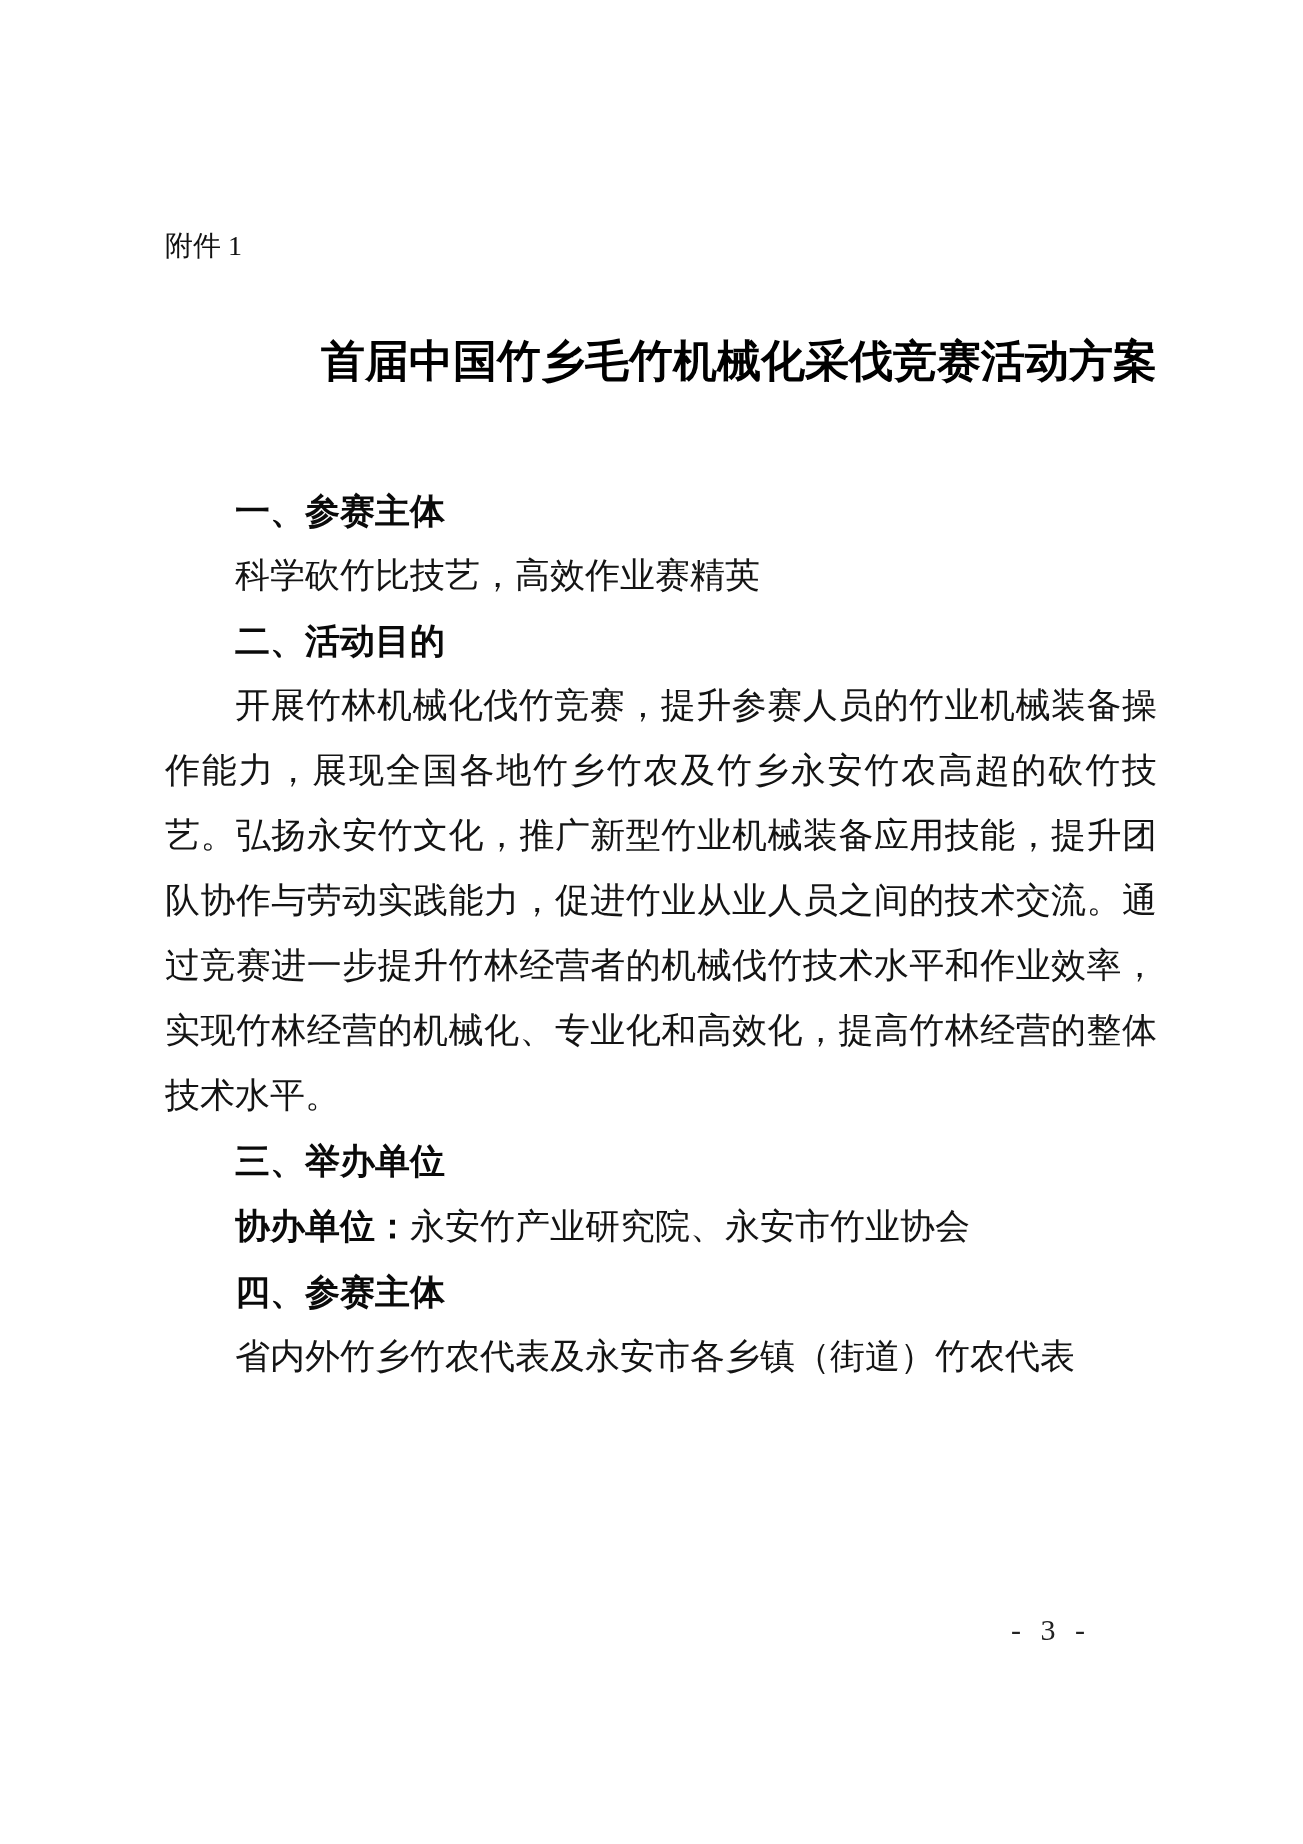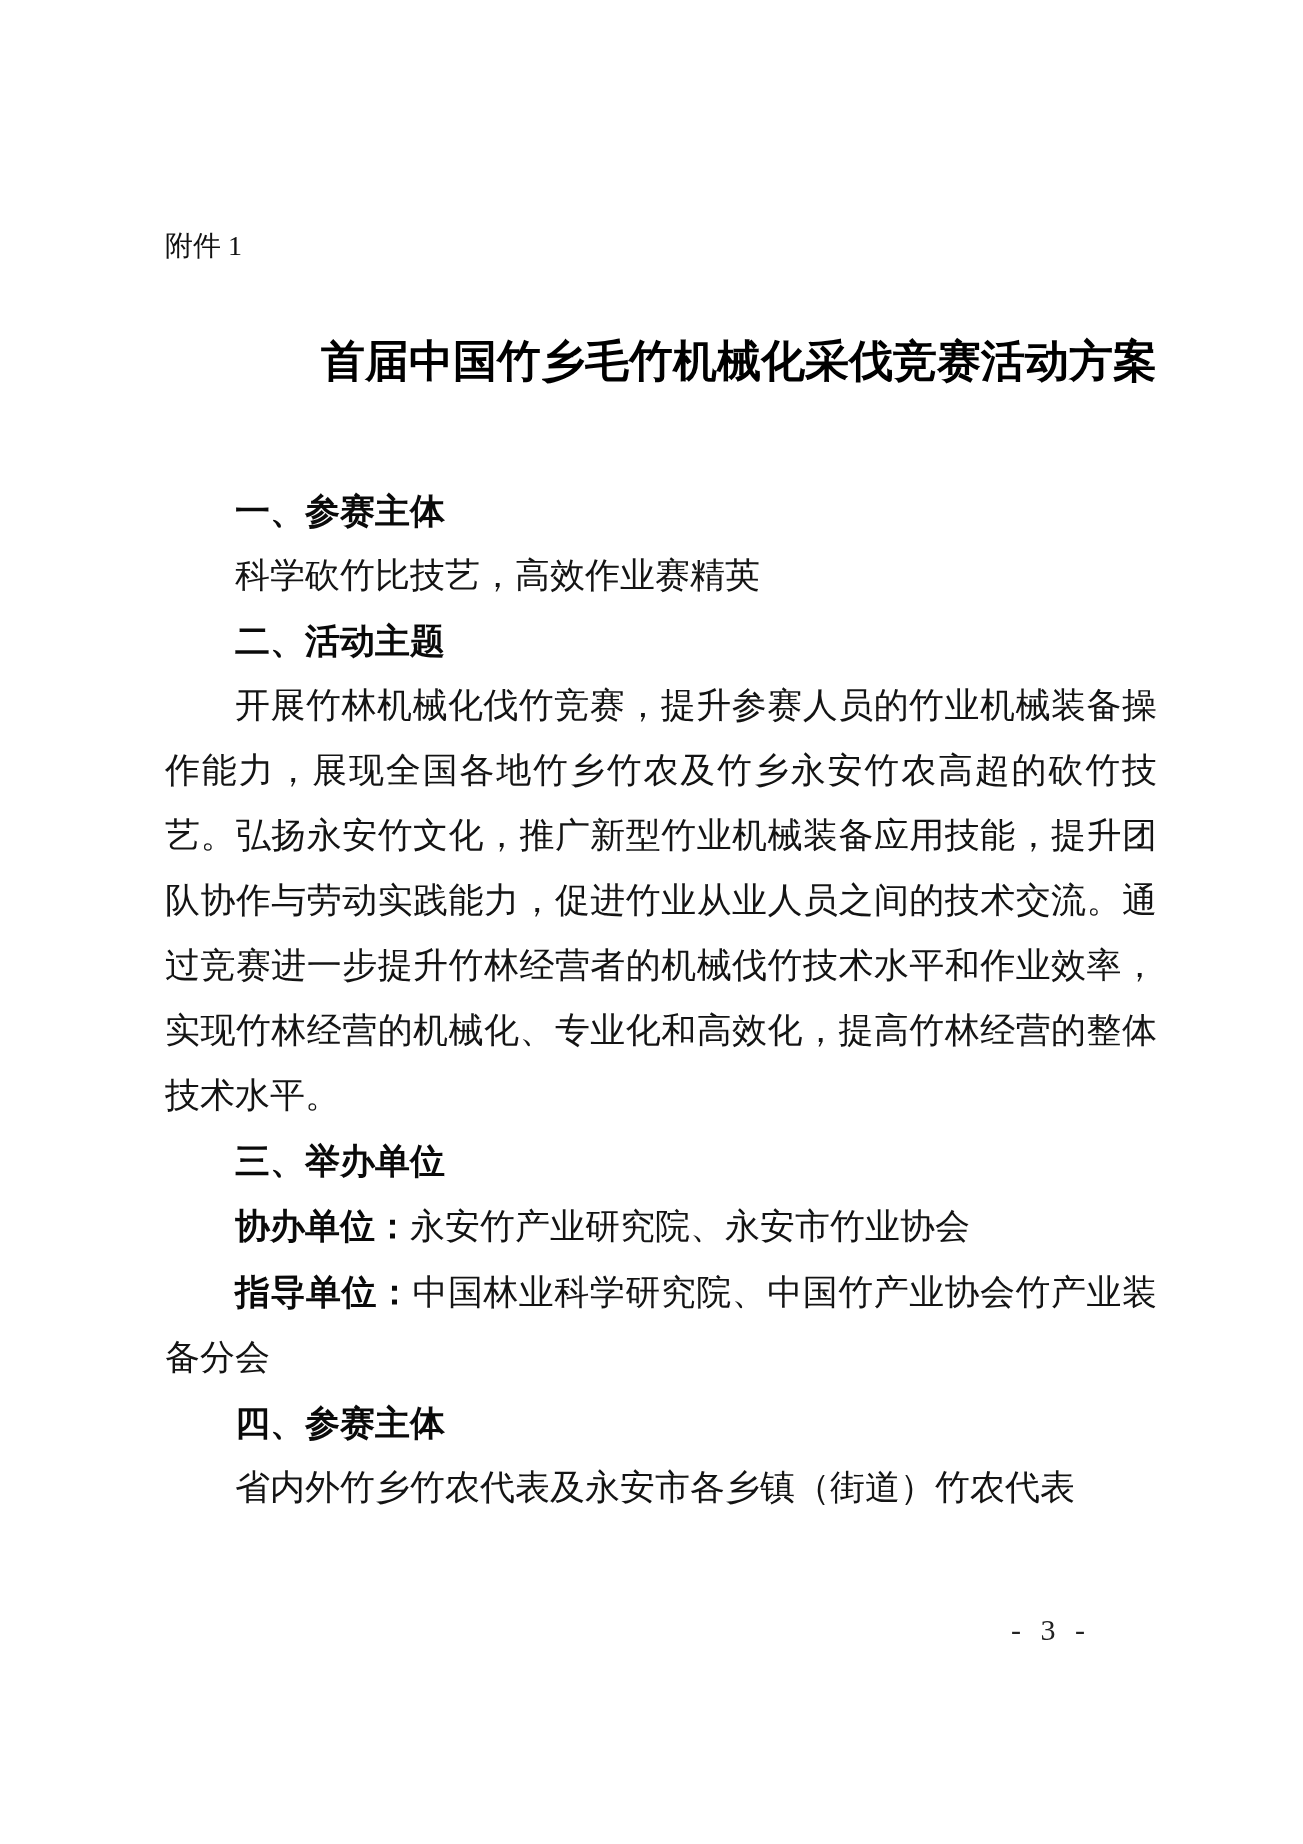--- a/index.html
+++ b/index.html
@@ -76,29 +76,26 @@
 
     <div class="attachment">附件 1</div>
 
     <h1 class="doc-title">首届中国竹乡毛竹机械化采伐竞赛活动方案</h1>
 
     <div class="body">
 
       <h2 class="sec-heading">一、参赛主体</h2>
       <p class="para">科学砍竹比技艺，高效作业赛精英</p>
 
-      <h2 class="sec-heading">二、活动主题</h2>
+      <h2 class="sec-heading">二、活动目的</h2>
       <p class="para">开展竹林机械化伐竹竞赛，提升参赛人员的竹业机械装备操作能力，展现全国各地竹乡竹农及竹乡永安竹农高超的砍竹技艺。弘扬永安竹文化，推广新型竹业机械装备应用技能，提升团队协作与劳动实践能力，促进竹业从业人员之间的技术交流。通过竞赛进一步提升竹林经营者的机械伐竹技术水平和作业效率，实现竹林经营的机械化、专业化和高效化，提高竹林经营的整体技术水平。</p>
 
       <h2 class="sec-heading">三、举办单位</h2>
       <p class="para">
         <span class="unit-label">协办单位：</span><span>永安竹产业研究院、永安市竹业协会</span>
-      </p>
-      <p class="para">
-        <span class="unit-label">指导单位：</span><span>中国林业科学研究院、中国竹产业协会竹产业装备分会</span>
       </p>
 
       <h2 class="sec-heading">四、参赛主体</h2>
       <p class="para">省内外竹乡竹农代表及永安市各乡镇（街道）竹农代表</p>
 
     </div>
   </div>
 
   <div class="page-number">- 3 -</div>
 </div>

